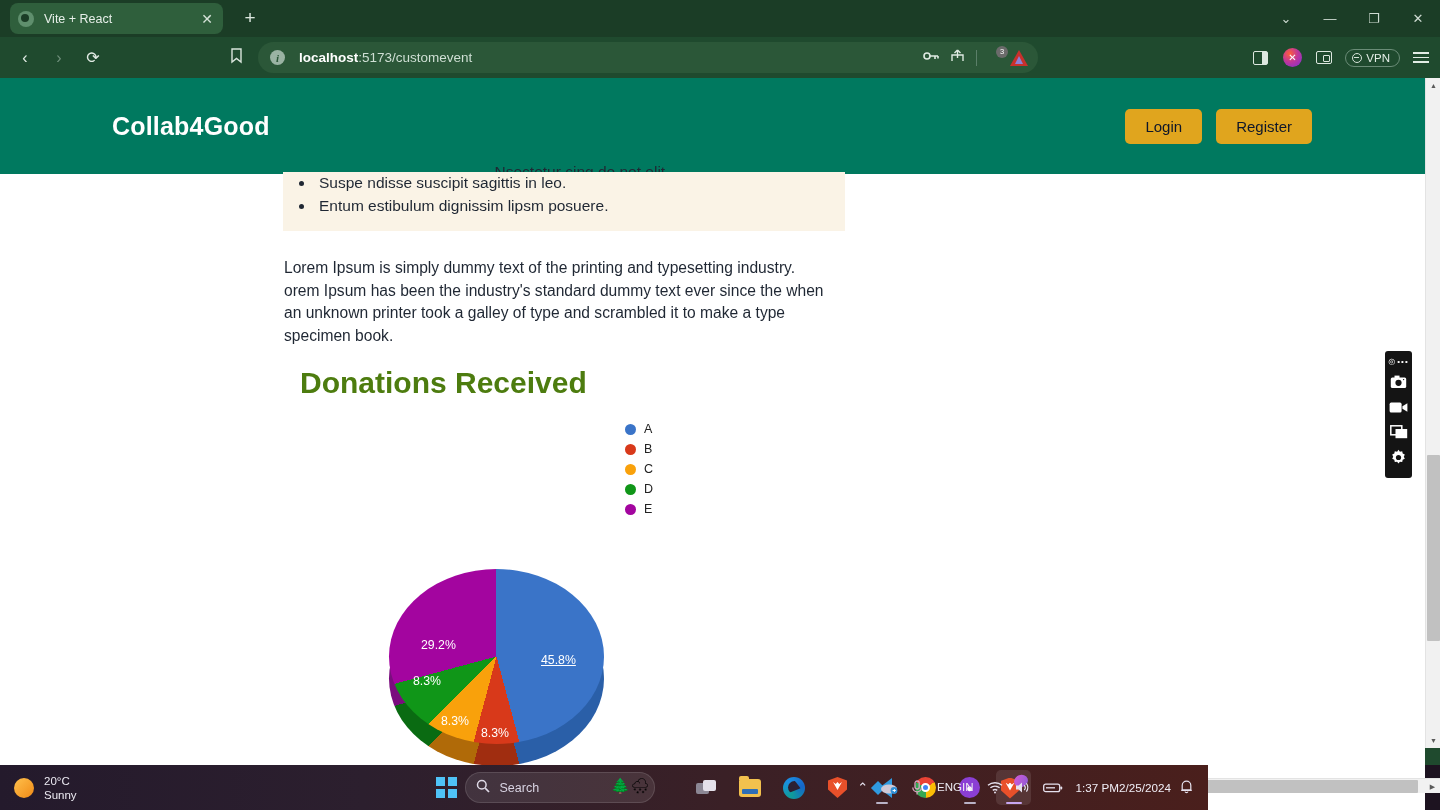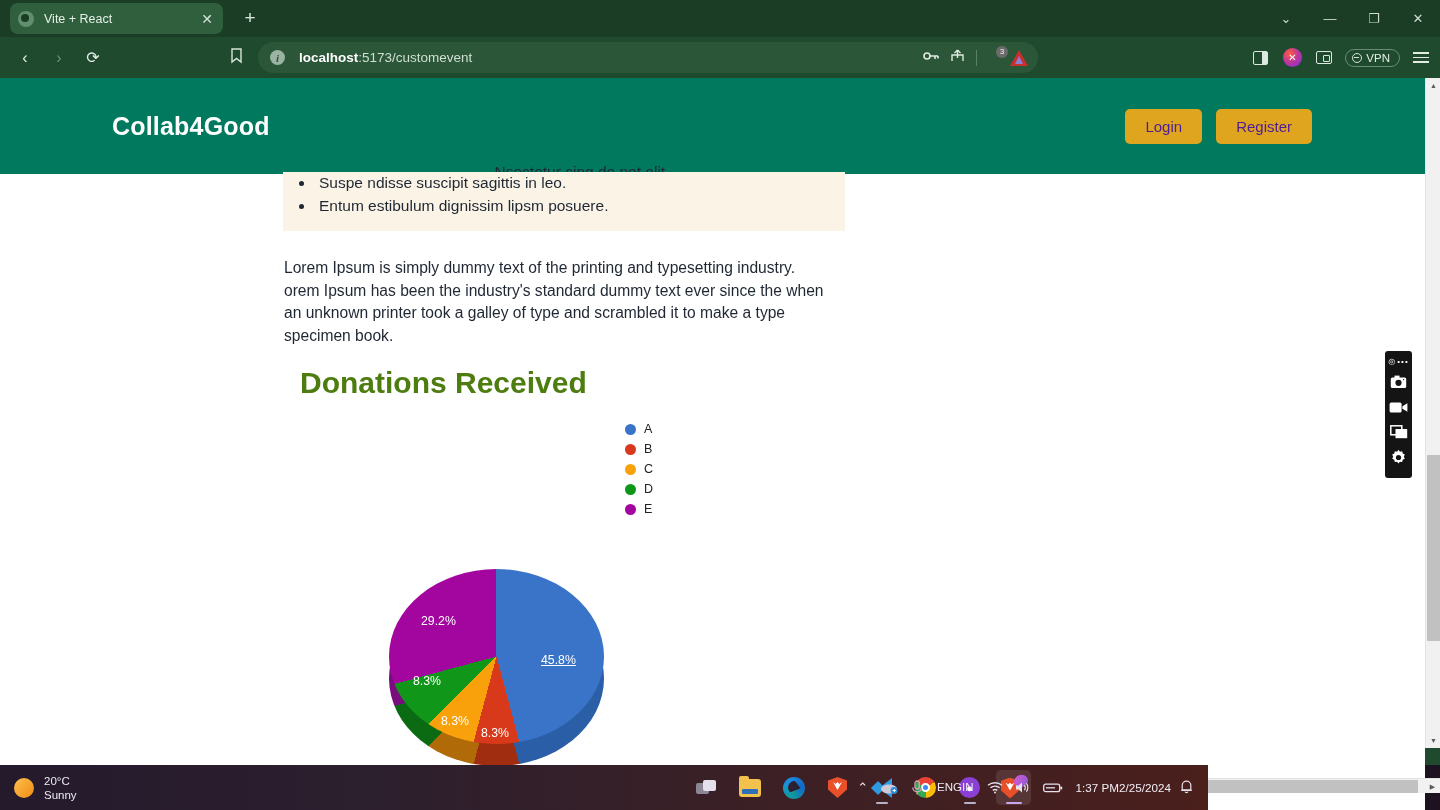--- a/index.html
+++ b/index.html
@@ -101,21 +101,21 @@
 
   .site-header {
     position: absolute; left: 0; top: 0; width: 1425px; height: 96px;
     background: #00795f; display: flex; align-items: center;
   }
   .brand { position: absolute; left: 112px; color: #ffffff; font-size: 25px; font-weight: 700; letter-spacing: .2px; }
   .nav { position: absolute; left: 572px; display: flex; gap: 27px; }
   .nav a { color: #e9f3ef; font-size: 15.5px; text-decoration: none; }
   .auth { position: absolute; right: 113px; display: flex; gap: 14px; }
   .btn-auth {
-    background: #e0a51e; color: #4c1d95; font-size: 15px;
+    background: #e0a51e; color: #0f172a; font-size: 15px;
     padding: 9px 20px; border-radius: 5px; border: none; cursor: pointer;
   }
 
   .content { position: absolute; left: 0; top: 96px; width: 1425px; }
 
   .bullet-box {
     position: absolute; left: 283px; top: -2px; width: 562px; background: #faf3e6;
     padding: 0 0 14px 0;
   }
   .bullet-box ul { list-style: disc; margin-left: 32px; }
@@ -348,21 +348,21 @@
         <h2 class="sect-title">Donations Received</h2>
 
         <div class="chart-wrap">
           <div class="pie-stage">
             <div class="pie-side"></div>
             <div class="pie-top"></div>
             <span class="slice-label" style="left:152px; top:84px;text-decoration:underline;">45.8%</span>
             <span class="slice-label" style="left:92px; top:157px;">8.3%</span>
             <span class="slice-label" style="left:52px; top:145px;">8.3%</span>
             <span class="slice-label" style="left:24px; top:105px;">8.3%</span>
-            <span class="slice-label" style="left:32px; top:45px;">29.2%</span>
+            <span class="slice-label" style="left:32px; top:69px;">29.2%</span>
           </div>
 
           <div class="legend">
             <div class="legend-row">
               <span class="legend-dot" style="background:#3a74c8"></span>
               <span class="legend-label">A</span>
             </div>
             <div class="legend-row">
               <span class="legend-dot" style="background:#d8391a"></span>
               <span class="legend-label">B</span>
@@ -434,20 +434,38 @@
   <div class="taskbar">
 
     <div class="weather">
       <span class="weather-sun"></span>
       <span class="weather-txt">
         <span>20°C</span>
         <span>Sunny</span>
       </span>
     </div>
 
+    <div class="tb-center">
+      <span class="win-logo">
+          <i></i>
+          <i></i>
+          <i></i>
+          <i></i>
+        </span>
+      <div class="searchbox">
+        <span class="search-ico">
+          <svg width="14" height="14" viewBox="0 0 14 14">
+              <circle cx="5.8" cy="5.8" r="4.3" fill="none" stroke="#ded9e6" stroke-width="1.5"></circle>
+              <path d="M9.2 9.2L13 13" stroke="#ded9e6" stroke-width="1.7"></path>
+            </svg>
+        </span>
+        <span class="search-ph">Search</span>
+        <span class="search-deco">🌲🌨</span>
+      </div>
+    </div>
 
     <div class="tb-apps">
       <span class="app">
           <span class="ic-taskview"></span>
         </span>
       <span class="app">
           <span class="ic-folder"></span>
         </span>
       <span class="app">
           <span class="ic-edge"></span>

